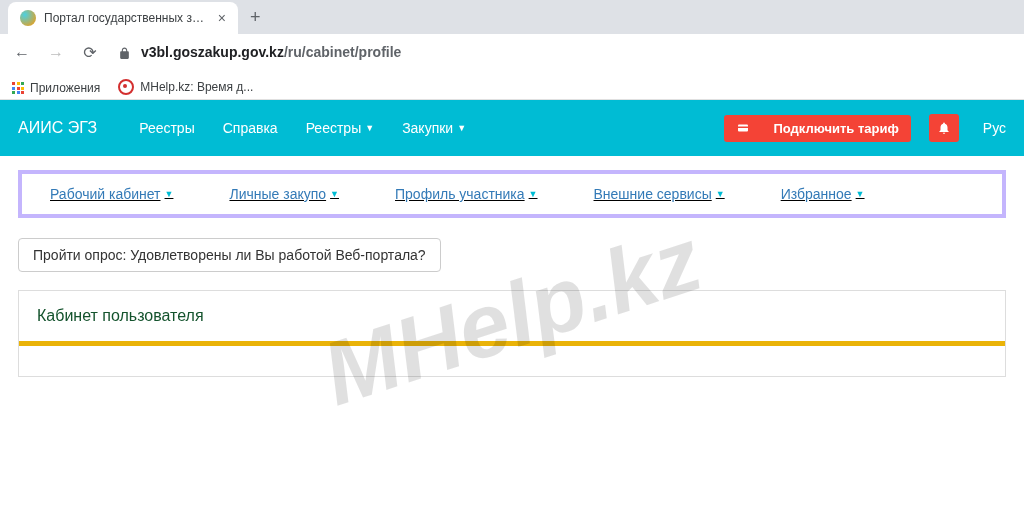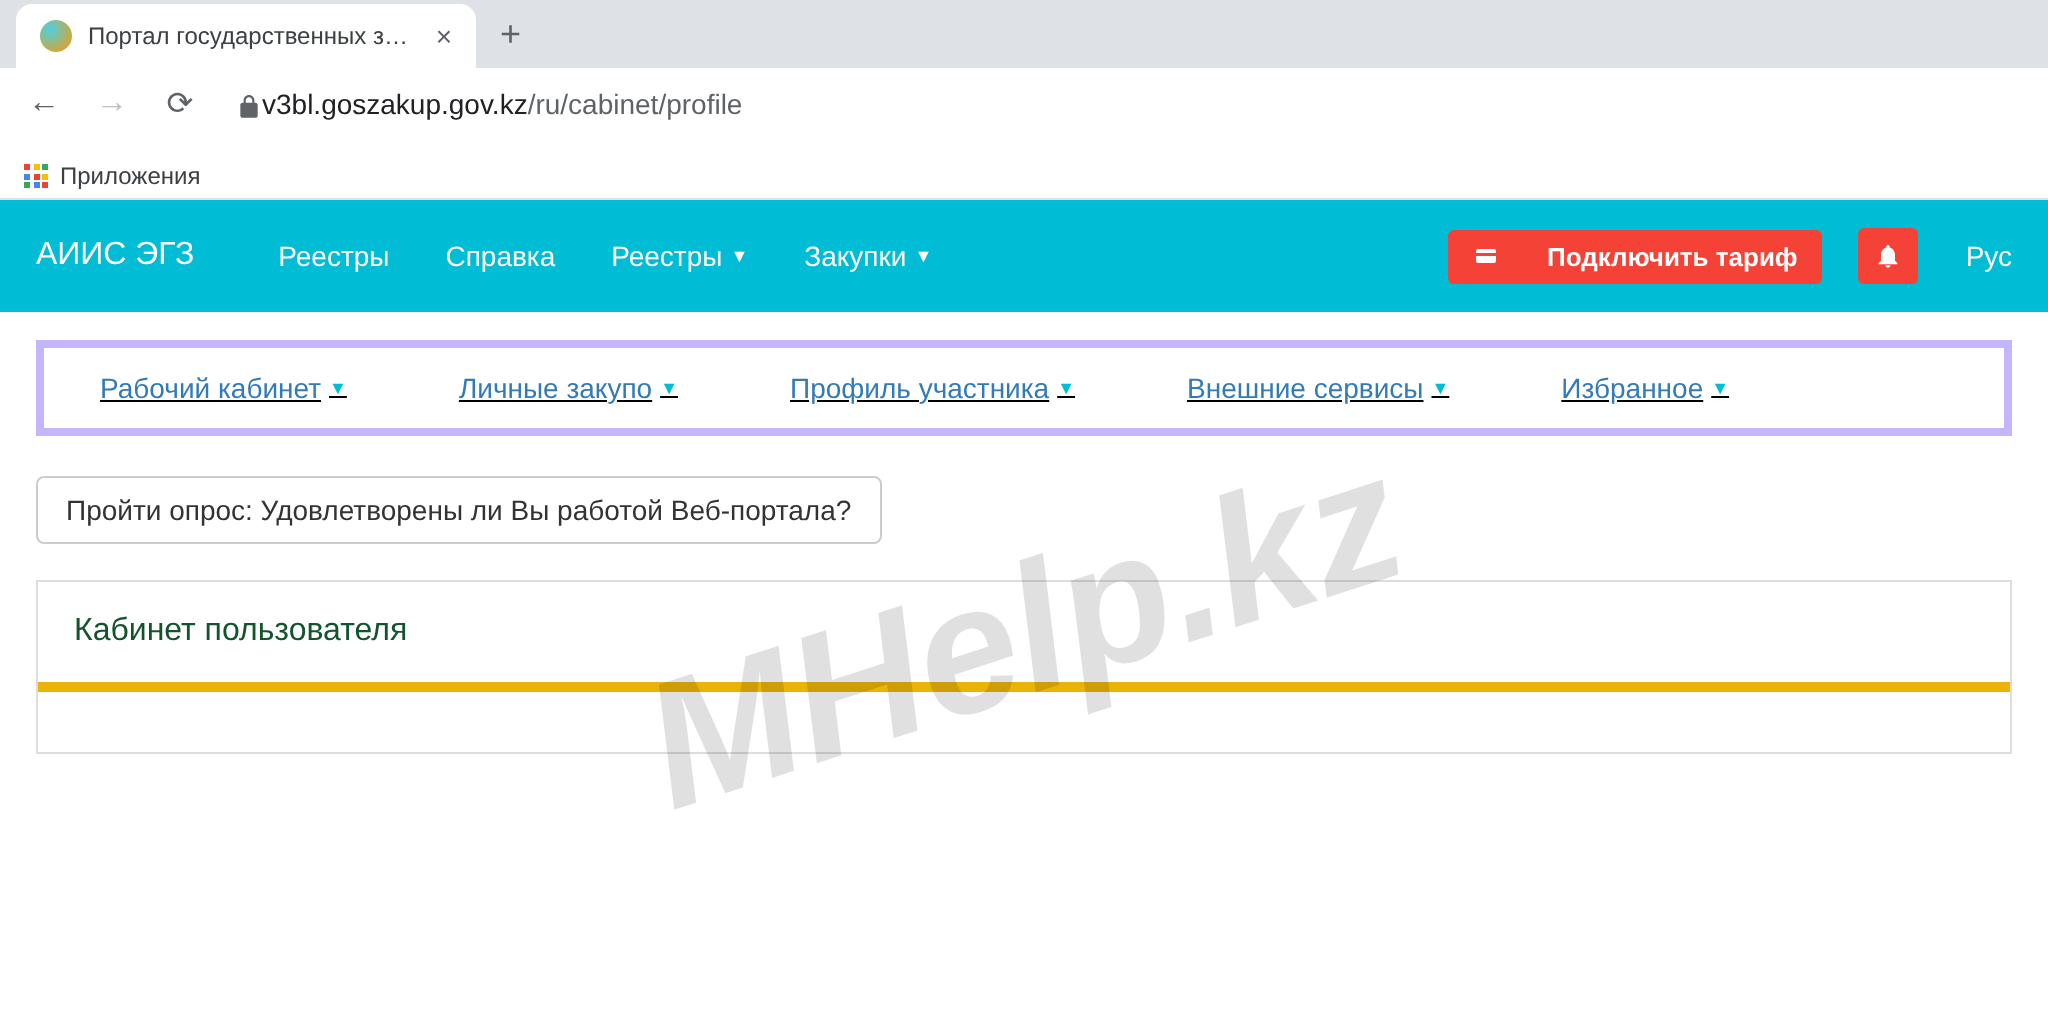--- a/index.html
+++ b/index.html
@@ -9,21 +9,21 @@
   .tab-bar { display: flex; align-items: center; background: #dee1e6; height: 34px; padding-left: 8px; }
   .tab { display: flex; align-items: center; background: #fff; border-radius: 8px 8px 0 0; padding: 0 12px; height: 32px; margin-top: 2px; max-width: 230px; gap: 8px; }
   .tab-favicon { width: 16px; height: 16px; border-radius: 50%; background: radial-gradient(circle at 30% 30%, #4dd0e1, #ff9800); flex-shrink: 0; }
   .tab-title { font-size: 12px; color: #3c4043; white-space: nowrap; overflow: hidden; text-overflow: ellipsis; }
   .tab-close { color: #5f6368; font-size: 14px; cursor: pointer; }
   .new-tab { color: #5f6368; font-size: 18px; padding: 0 12px; cursor: pointer; }
   
   .addr-bar { display: flex; align-items: center; padding: 6px 12px; gap: 14px; height: 36px; background: #fff; }
   .nav-btn { color: #5f6368; font-size: 16px; cursor: pointer; width: 20px; text-align: center; }
   .nav-btn.disabled { color: #bdbdbd; }
-  .url-box { display: flex; align-items: flex-end; flex: 1; gap: 0; padding-left: 4px; }
+  .url-box { display: flex; align-items: flex-end; flex: 1; gap: 10px; padding-left: 4px; font-weight: bold; }
   .lock-icon { color: #5f6368; }
   .url-text { font-size: 14px; color: #202124; }
   .url-text .domain { color: #202124; }
   .url-text .path { color: #5f6368; }
   
   .bookmarks-bar { display: flex; align-items: flex-end; padding: 4px 12px; gap: 18px; height: 30px; border-bottom: 1px solid #e0e0e0; background: #fff; }
   .bm-item { display: flex; align-items: center; gap: 6px; font-size: 12px; color: #3c4043; cursor: pointer; }
   .apps-icon { display: grid; grid-template-columns: repeat(3, 3px); grid-template-rows: repeat(3, 3px); gap: 1.5px; }
   .apps-icon span:nth-child(1){background:#ea4335}.apps-icon span:nth-child(2){background:#fbbc04}.apps-icon span:nth-child(3){background:#34a853}
   .apps-icon span:nth-child(4){background:#4285f4}.apps-icon span:nth-child(5){background:#ea4335}.apps-icon span:nth-child(6){background:#fbbc04}
@@ -88,20 +88,24 @@
           <span></span>
           <span></span>
           <span></span>
           <span></span>
           <span></span>
           <span></span>
           <span></span>
         </div>
       <span>Приложения</span>
     </div>
+    <div class="bm-item">
+      <div class="mhelp-favicon"></div>
+      <span>MHelp.kz: Время д...</span>
+    </div>
   </div>
 </div>
 
 <div class="top-nav">
   <div class="brand">АИИС ЭГЗ</div>
   <div class="top-nav-item">
       <span>Реестры</span>
     </div>
   <div class="top-nav-item">
       <span>Справка</span>

